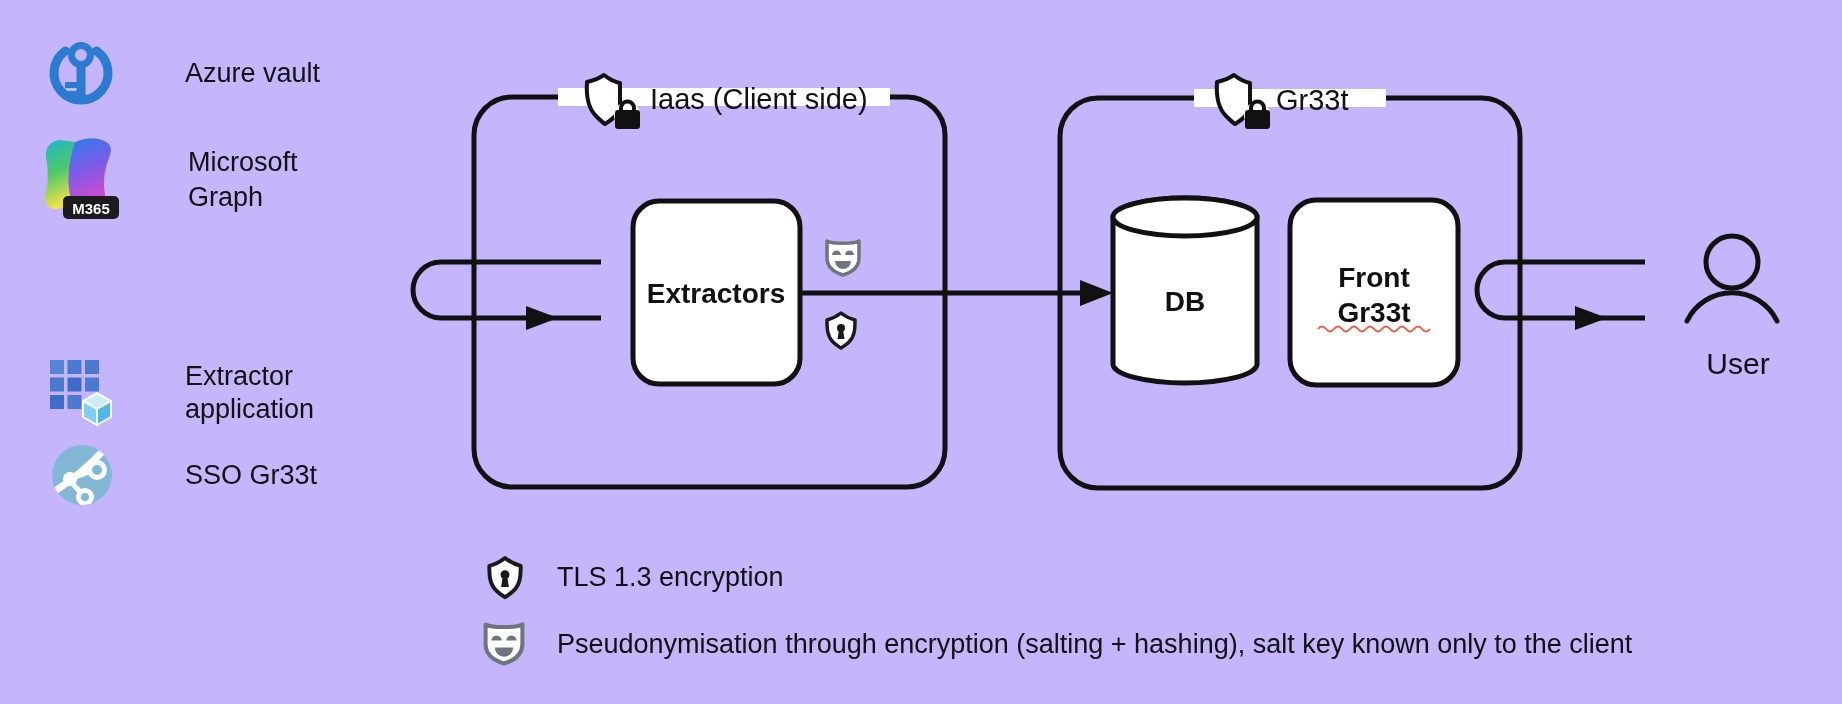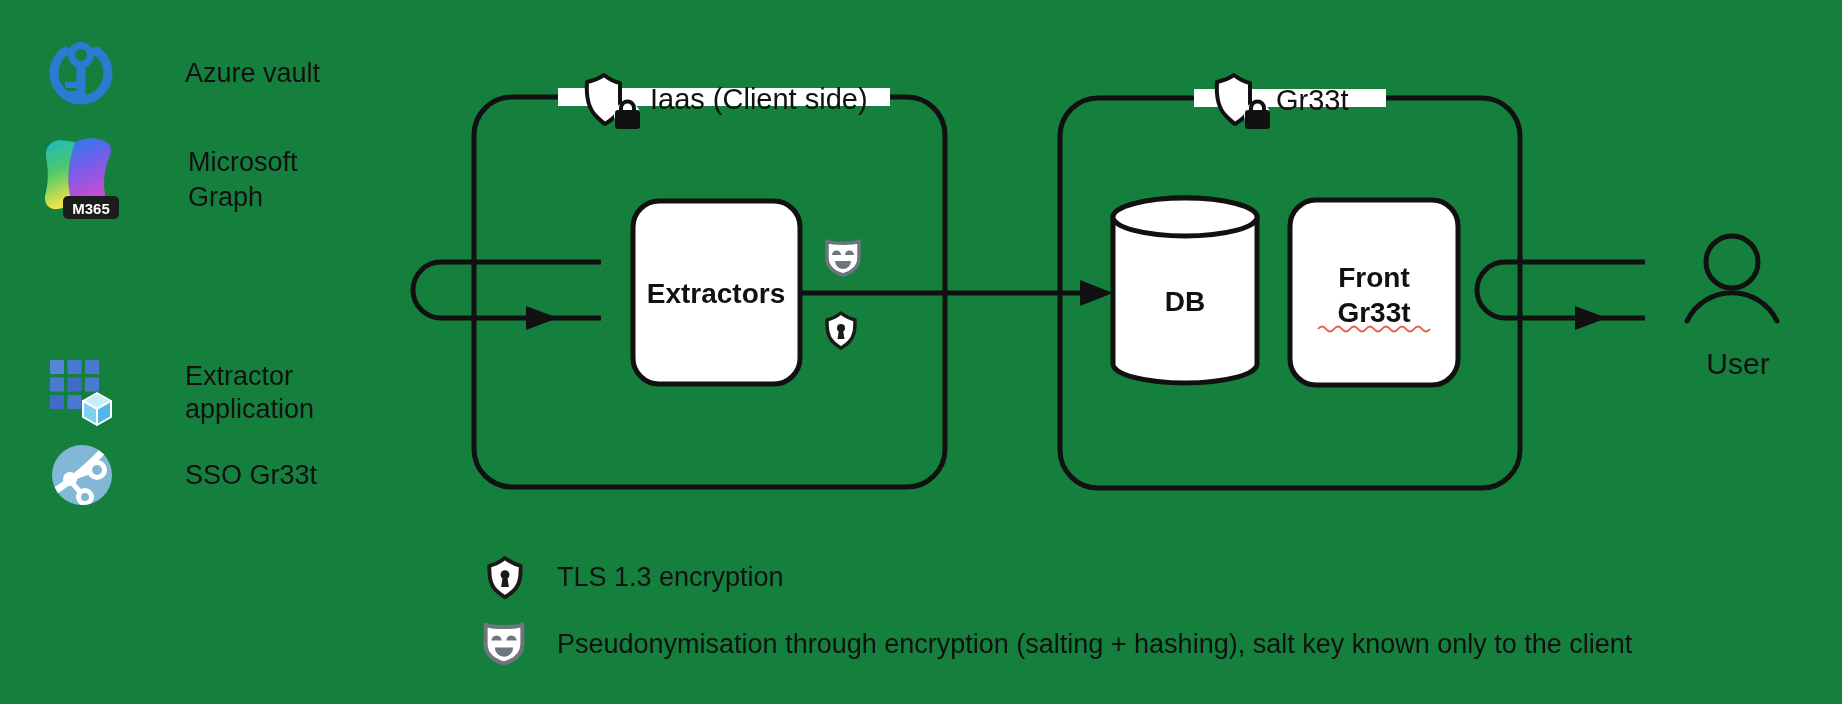--- a/index.html
+++ b/index.html
@@ -1,16 +1,16 @@
 <!DOCTYPE html>
 <html><head>
 <meta charset="utf-8">
 <style>
   html,body{margin:0;padding:0;background:#ffffff;}
-  .stage{position:relative;width:1842px;height:704px;background:#15803d;overflow:hidden;}
+  .stage{position:relative;width:1842px;height:704px;background:#c4b5fd;overflow:hidden;}
   svg{display:block;}
   text{font-family:"Liberation Sans","DejaVu Sans",sans-serif;fill:#111111;}
   .lbl{font-size:27px;}
   .title{font-size:29px;}
   .node-label{font-size:28px;font-weight:bold;}
   .big-label{font-size:30px;}
   .badge-text{font-size:15px;font-weight:bold;fill:#ffffff;}
 </style>
 </head>
 <body>

